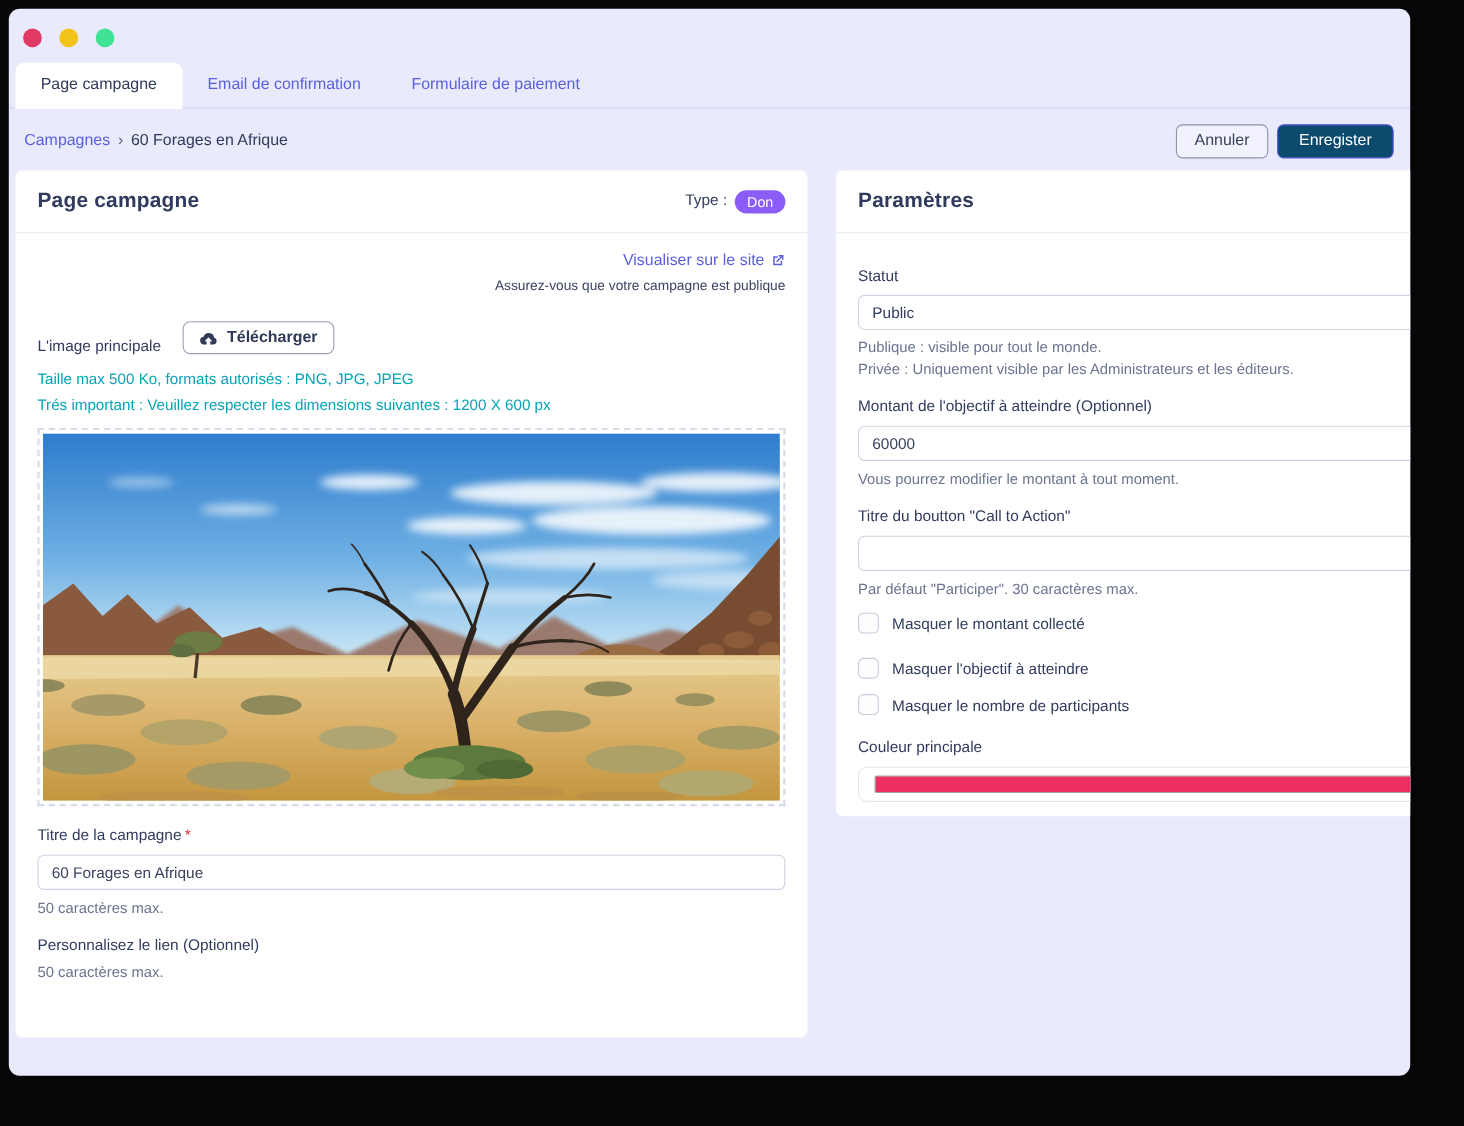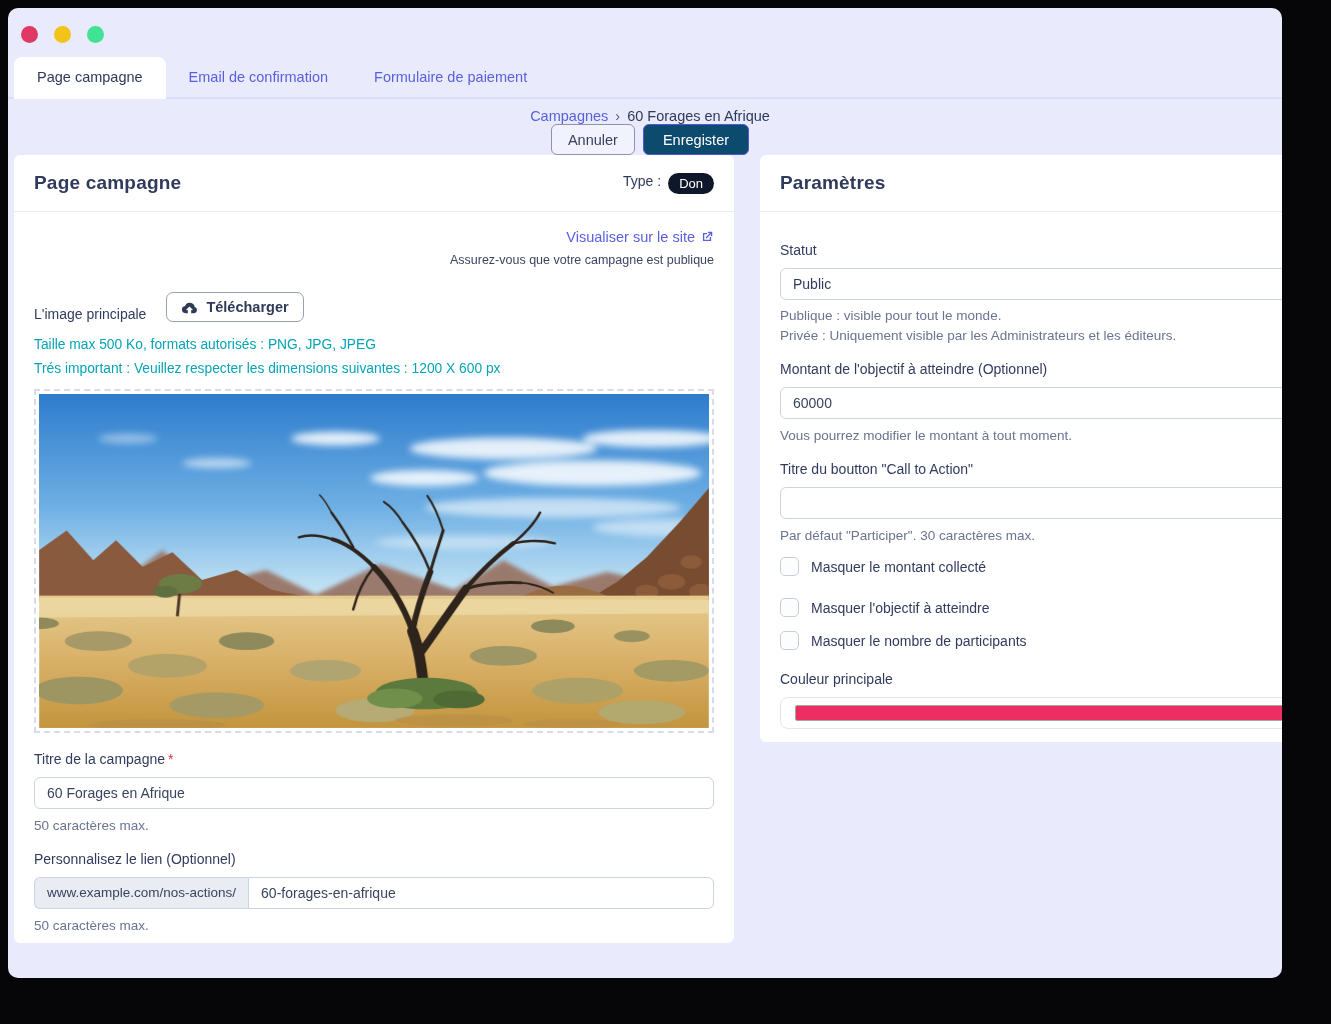--- a/index.html
+++ b/index.html
@@ -18,38 +18,38 @@
   .dot.yellow{background:#f2c318;}
   .dot.green{background:#3fe393;}
 
   
   .tabbar{position:absolute;top:48px;left:0;right:0;height:41px;display:flex;align-items:flex-end;
     border-bottom:2px solid #dadef7;padding-left:6px;}
   .tab{height:40px;line-height:40px;padding:0 23px;font-size:14.5px;color:#5a5fdd;cursor:pointer;white-space:nowrap;}
   .tab.active{background:#ffffff;color:#2f3a5b;border-radius:8px 8px 0 0;margin-bottom:-2px;height:42px;font-weight:400;}
 
   
-  .toolbar{position:absolute;top:100px;left:14px;right:4px;height:40px;display:flex;justify-content:space-between;align-items:center;flex-direction:column;}
+  .toolbar{position:absolute;top:100px;left:14px;right:15px;height:40px;display:flex;justify-content:space-between;align-items:center;}
   .breadcrumb{font-size:14.5px;color:#2f3a5b;display:flex;gap:7px;align-items:center;}
   .breadcrumb a{color:#5a5fdd;text-decoration:none;cursor:pointer;}
   .breadcrumb .sep{color:#57607e;}
   .actions{display:flex;gap:8px;}
   .btn{height:31px;border-radius:6px;font-size:14.5px;font-family:inherit;cursor:pointer;}
   .btn-outline{background:#f1f2fd;border:1px solid #8d93a8;color:#39425e;padding:0 16px;}
   .btn-primary{background:#0c4a6e;border:1px solid #5157d8;color:#ffffff;padding:0 19px;}
 
   
   .card{position:absolute;background:#ffffff;border-radius:6px;}
   .card-left{left:6px;top:147px;width:720px;height:788px;}
   .card-right{left:752px;top:147px;width:594px;height:587px;}
   .card-header{display:flex;justify-content:space-between;align-items:center;
     padding:0 20px;height:56px;border-bottom:1px solid #e9ebf4;}
   .card-title{font-size:19px;font-weight:700;color:#303a5c;letter-spacing:.2px;}
   .type-wrap{display:flex;align-items:flex-start;gap:7px;font-size:14px;color:#303a5c;margin-left:48px;}
-  .badge{background:#0f172a;color:#fff;border-radius:12px;padding:3px 11px;font-size:13px;}
+  .badge{background:#8b5cf6;color:#fff;border-radius:12px;padding:3px 11px;font-size:13px;}
 
   .card-body{padding:16px 20px 20px 20px;}
 
   .visit-row{text-align:right;}
   .visit-link{color:#5a5fdd;font-size:14.5px;text-decoration:none;display:inline-flex;align-items:center;gap:5px;cursor:pointer;}
   .visit-hint{font-size:12.5px;color:#3c4560;margin-top:7px;}
 
   .upload-row{display:flex;align-items:flex-end;gap:20px;margin-top:25px;}
   .field-label{font-size:14px;color:#313b5e;}
   .btn-upload{display:inline-flex;align-items:center;gap:8px;background:#fff;border:1px solid #99a0b2;
@@ -260,24 +260,20 @@
         </svg>
       </div>
 
       <label class="form-label">
         <span>Titre de la campagne</span><span class="req">*</span>
       </label>
       <input class="text-input" type="text" value="60 Forages en Afrique" style="">
       <p class="hint">50 caractères max.</p>
 
       <label class="form-label">Personnalisez le lien (Optionnel)</label>
-      <div class="input-group">
-        <span class="input-prefix">www.example.com/nos-actions/</span>
-        <input class="text-input" type="text" value="60-forages-en-afrique" style="">
-      </div>
       <p class="hint">50 caractères max.</p>
 
     </div>
   </section>
 
   <aside class="card card-right">
     <header class="card-header">
       <span class="card-title">Paramètres</span>
     </header>
     <div class="card-body">

